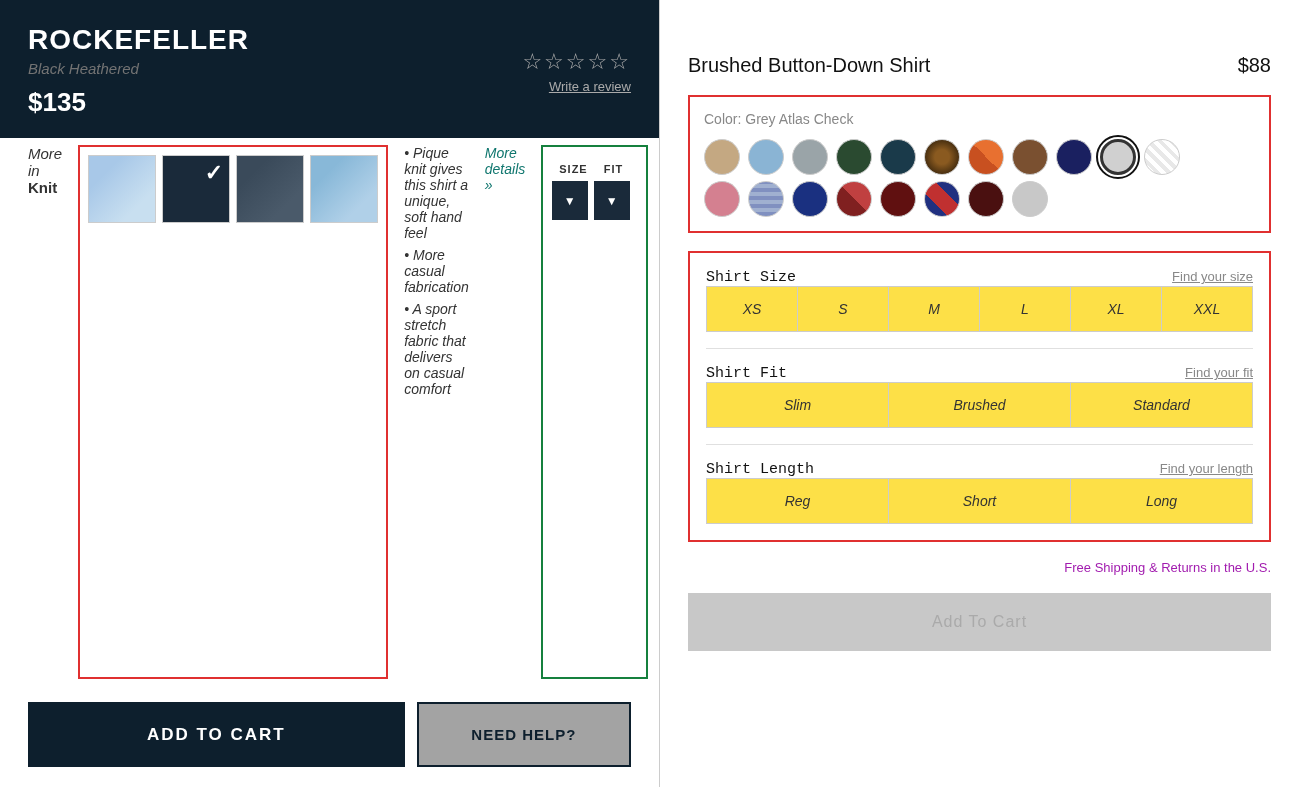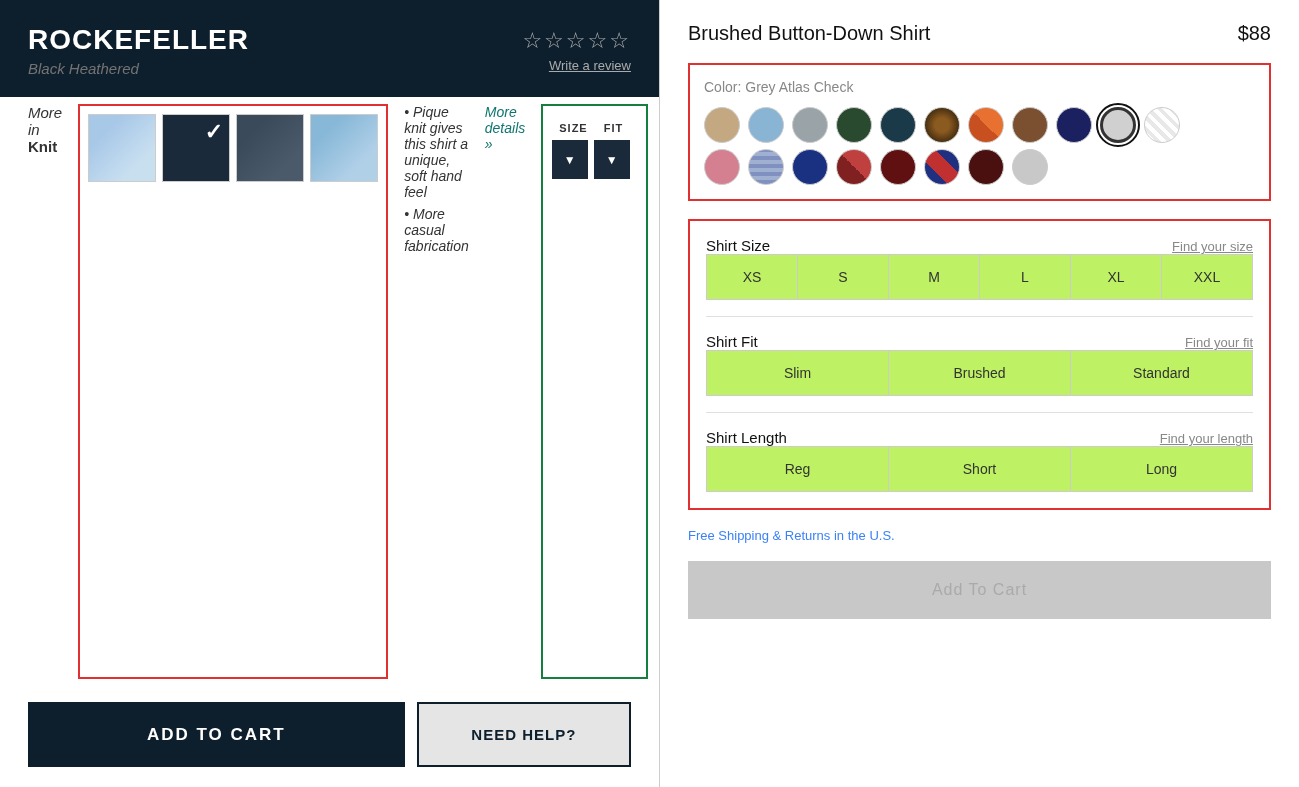--- a/index.html
+++ b/index.html
@@ -212,21 +212,21 @@
       font-weight: bold;
       letter-spacing: 2px;
       padding: 22px;
       border: none;
       cursor: pointer;
       text-transform: uppercase;
     }
 
     .need-help-btn {
       flex: 1;
-      background: #e5e5e5;
+      background: #a3a3a3;
       color: #0d1f2d;
       font-size: 15px;
       font-weight: bold;
       letter-spacing: 1px;
       padding: 22px;
       border: 2px solid #0d1f2d;
       cursor: pointer;
       text-transform: uppercase;
     }
 
@@ -237,20 +237,21 @@
       display: flex;
       flex-direction: column;
       padding: 22px 28px;
       gap: 18px;
     }
 
     .right-header {
       display: flex;
       justify-content: space-between;
       align-items: baseline;
+      margin-top: 32px;
     }
 
     .right-product-name {
       font-size: 20px;
       font-weight: normal;
       color: #111;
     }
 
     .right-product-price {
       font-size: 20px;
@@ -315,52 +316,54 @@
     .section-header-row {
       display: flex;
       justify-content: space-between;
       align-items: baseline;
     }
 
     .section-title {
       font-size: 15px;
       color: #111;
       font-weight: normal;
+      font-family: Liberation Mono, monospace;
     }
 
     .section-link {
       font-size: 13px;
       color: #888;
       cursor: pointer;
       text-decoration: underline;
     }
 
     .size-grid {
       display: grid;
       gap: 1px;
       background: #ccc;
       border: 1px solid #ccc;
     }
 
     .size-grid-6 { grid-template-columns: repeat(6, 1fr); }
     .size-grid-3 { grid-template-columns: repeat(3, 1fr); }
 
     .size-cell {
-      background: #bef264;
+      background: #fde047;
       text-align: center;
       padding: 14px 8px;
       font-size: 14px;
       color: #333;
       cursor: pointer;
+      font-style: italic;
     }
 
     .shipping-note {
-      text-align: left;
+      text-align: right;
       font-size: 13px;
-      color: #3b82f6;
+      color: #a21caf;
     }
 
     .right-add-to-cart {
       background: #c8c8c8;
       color: #aaa;
       font-size: 16px;
       padding: 20px;
       border: none;
       width: 100%;
       cursor: not-allowed;
@@ -383,20 +386,21 @@
     }
   </style>
 </head>
 <body>
 
 <div class="left-panel">
   <div class="product-header">
     <div>
       <div class="product-title">ROCKEFELLER</div>
       <div class="product-subtitle">Black Heathered</div>
+      <div class="product-price-header">$135</div>
     </div>
     <div class="rating-area">
       <div class="stars">☆☆☆☆☆</div>
       <div class="write-review">Write a review</div>
     </div>
   </div>
 
   <div class="product-body">
     <div class="more-in-knit">
       <span>More in </span><strong>Knit</strong>
@@ -405,20 +409,21 @@
     <div class="color-swatches-row">
       <div class="swatch swatch-light-blue"></div>
       <div class="swatch swatch-dark-navy swatch-checkmark"></div>
       <div class="swatch swatch-dark-grey"></div>
       <div class="swatch swatch-light-blue2"></div>
     </div>
 
     <ul class="bullet-list">
       <li>Pique knit gives this shirt a unique, soft hand feel</li>
       <li>More casual fabrication</li>
+      <li>A sport stretch fabric that delivers on casual comfort</li>
     </ul>
 
     <a class="more-details">More details »</a>
 
     <div class="size-fit-section">
       <div class="size-fit-group">
         <div class="size-fit-label">SIZE</div>
         <div class="select-wrapper">
           <select>
             <option>Large</option>

